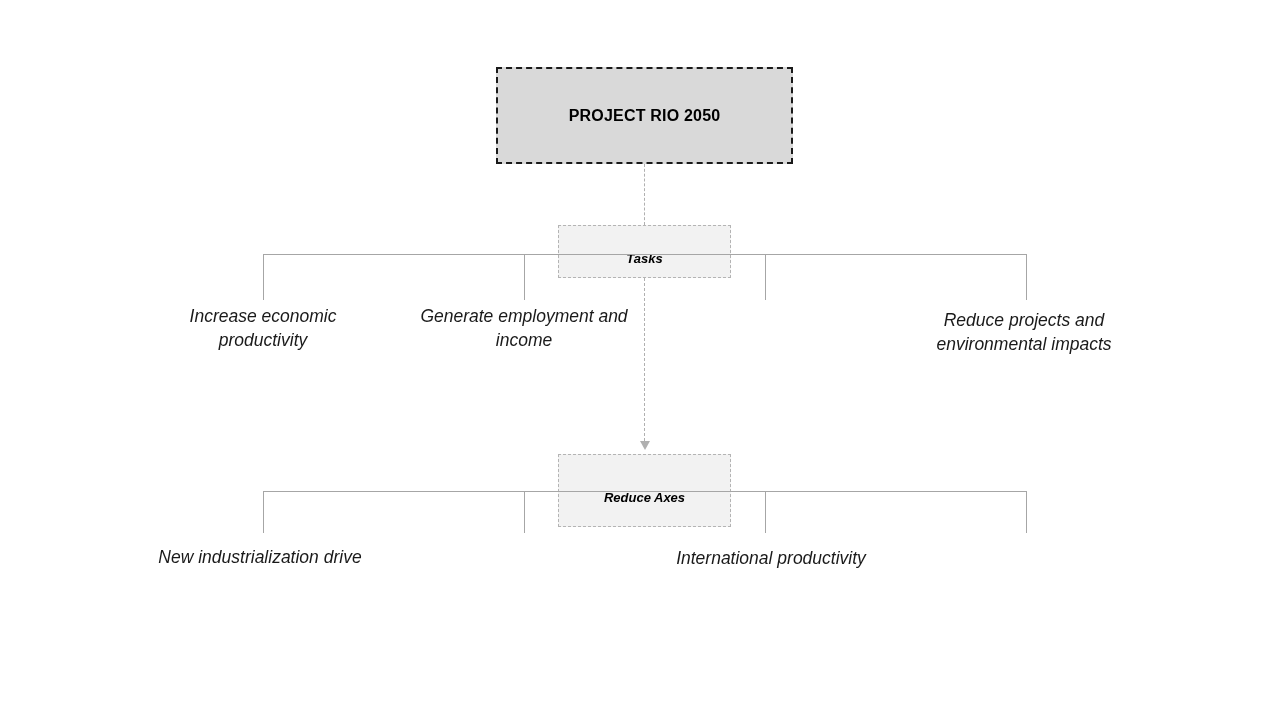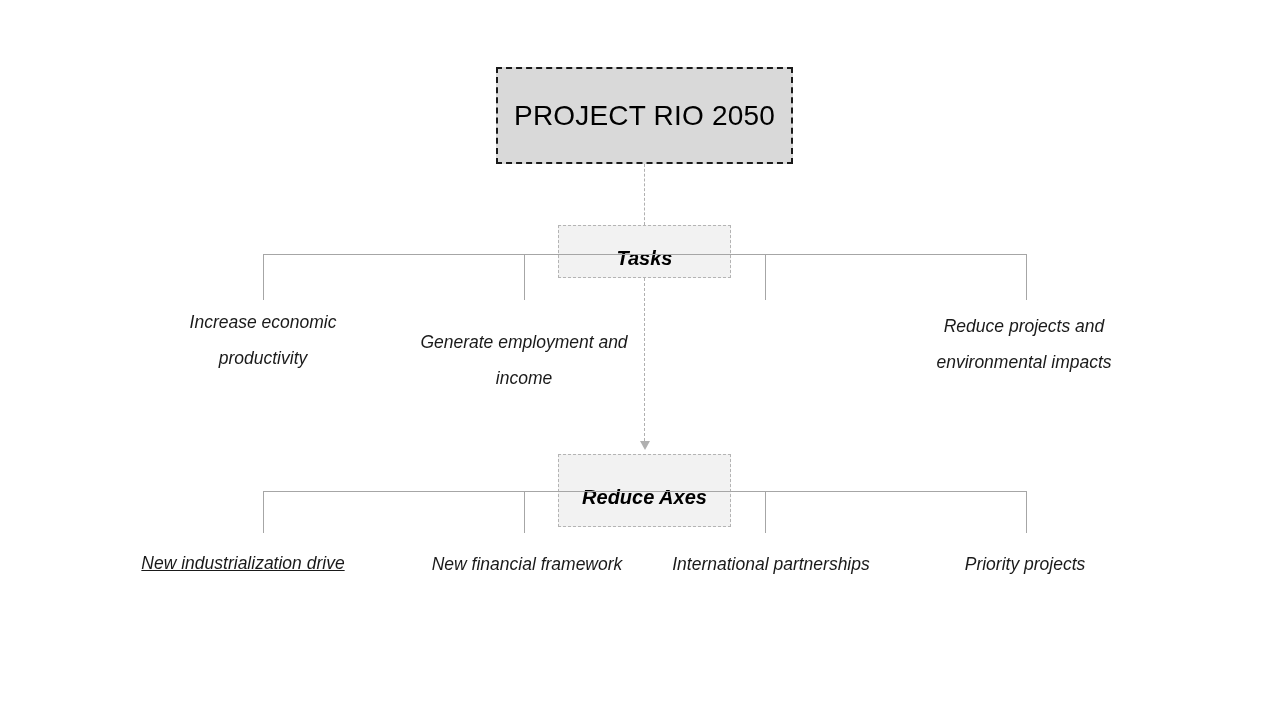--- a/index.html
+++ b/index.html
@@ -26,39 +26,39 @@
     width: 297px;
     height: 97px;
     background: #d9d9d9;
     border: 2px dashed #1a1a1a;
     box-sizing: border-box;
     display: flex;
     align-items: center;
     justify-content: center;
   }
   .root-node .node-text {
-    font-size: 28px;
-    font-weight: normal;
+    font-size: 16px;
+    font-weight: bold;
     color: #000000;
     letter-spacing: 0.2px;
     text-align: right;
   }
 
   
   .section-node {
     position: absolute;
     background: #f2f2f2;
     border: 1px dashed #b4b4b4;
     box-sizing: border-box;
     display: flex;
     align-items: center;
     justify-content: center;
   }
   .section-node .node-text {
-    font-size: 20px;
+    font-size: 13px;
     font-weight: bold;
     font-style: italic;
     color: #000000;
     text-align: center;
     margin-top: 13px;
   }
   #section-tasks {
     left: 558px;
     top: 225px;
     width: 173px;
@@ -98,21 +98,21 @@
     border-top: 9px solid #b0b0b0;
   }
 
   
   .leaf-label {
     position: absolute;
     font-size: 17.5px;
     font-style: italic;
     color: #1a1a1a;
     text-align: center;
-    line-height: 36px;
+    line-height: 24px;
   }
 </style>
 </head>
 <body>
 
 <div id="canvas">
 
   <div class="root-node">
     <span class="node-text">PROJECT RIO 2050</span>
   </div>
@@ -123,34 +123,32 @@
     <span class="node-text">Tasks</span>
   </div>
 
   <div class="hline" style="left:263px; top:254px; width:763px;"></div>
   <div class="vline" style="left:263px; top:254px; height:46px;"></div>
   <div class="vline" style="left:524px; top:254px; height:46px;"></div>
   <div class="vline" style="left:765px; top:254px; height:46px;"></div>
   <div class="vline" style="left:1026px; top:254px; height:46px;"></div>
 
   <div class="leaf-label" style="left:143px; top:304px; width:240px;">Increase economic productivity</div>
-  <div class="leaf-label" style="left:404px; top:324px; width:240px;font-style:italic;">Generate employment and income</div>
+  <div class="leaf-label" style="left:404px; top:304px; width:240px;font-style:italic;">Generate employment and income</div>
   <div class="leaf-label" style="left:914px; top:308px; width:220px;">Reduce projects and environmental impacts</div>
 
   <div class="flow-line" style="left:644px; top:278px; height:163px;"></div>
   <div class="flow-arrowhead" style="left:640px; top:441px;"></div>
 
   <div class="section-node" id="section-axes">
     <span class="node-text">Reduce Axes</span>
   </div>
 
   <div class="hline" style="left:263px; top:491px; width:763px;"></div>
   <div class="vline" style="left:263px; top:491px; height:42px;"></div>
   <div class="vline" style="left:524px; top:491px; height:42px;"></div>
   <div class="vline" style="left:765px; top:491px; height:42px;"></div>
   <div class="vline" style="left:1026px; top:491px; height:42px;"></div>
 
-  <div class="leaf-label" style="left:127px; top:545px; width:232px;text-decoration:underline;">New industrialization drive</div>
-  <div class="leaf-label" style="left:417px; top:546px; width:220px;">New financial framework</div>
-  <div class="leaf-label" style="left:661px; top:546px; width:220px;">International partnerships</div>
-  <div class="leaf-label" style="left:915px; top:546px; width:220px;">Priority projects</div>
+  <div class="leaf-label" style="left:144px; top:545px; width:232px;">New industrialization drive</div>
+  <div class="leaf-label" style="left:661px; top:546px; width:220px;">International productivity</div>
 
 </div>
 
 </body></html>

